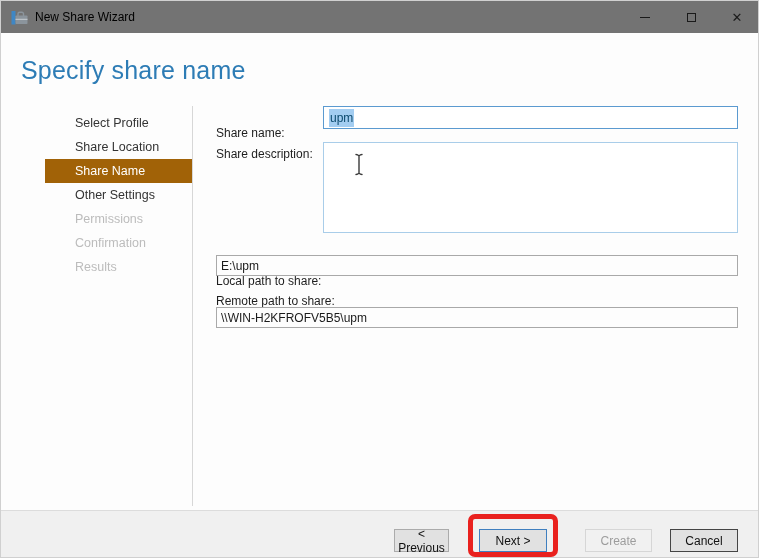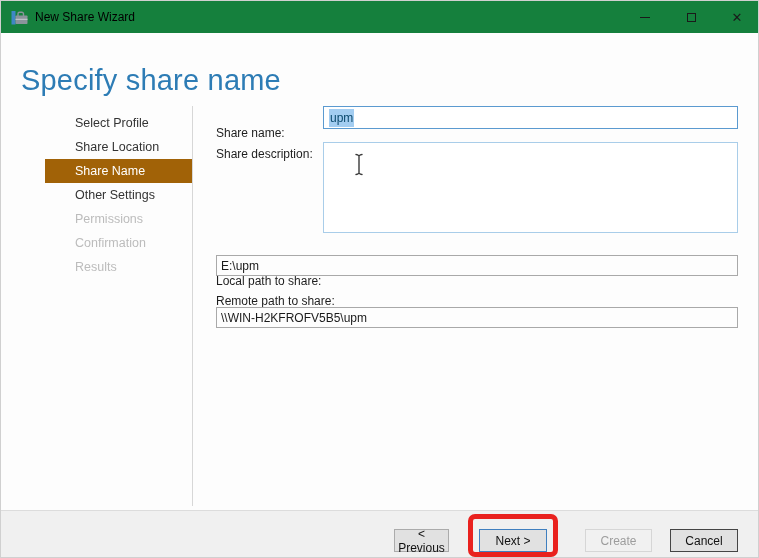--- a/index.html
+++ b/index.html
@@ -6,36 +6,36 @@
   html,body { width:759px; height:558px; }
   body { font-family:"Liberation Sans", sans-serif; background:#fff; }
   .window {
     position:relative; width:759px; height:558px;
     background:#fdfdfd; overflow:hidden;
     border:1px solid #d0d0d0;
   }
   
   .titlebar {
     position:absolute; left:0; top:0; width:759px; height:32px;
-    background:#15803d; display:flex; align-items:center;
+    background:#737373; display:flex; align-items:center;
   }
   .app-icon { position:absolute; left:10px; top:8px; width:17px; height:17px; }
   .titlebar-title {
     position:absolute; left:34px; top:0; height:32px; line-height:32px;
     font-size:12px; color:#000;
   }
   .controls { position:absolute; right:0; top:0; height:32px; display:flex; }
   .ctrl { width:46px; height:32px; display:flex; align-items:center; justify-content:center; cursor:default; }
   .glyph-min { display:block; width:10px; height:1px; background:#1a1a1a; }
   .glyph-max { display:block; width:9px; height:9px; border:1px solid #1a1a1a; background:transparent; }
   .glyph-close { font-size:13px; color:#1a1a1a; line-height:1; }
   
   .page-title {
     position:absolute; left:20px; top:55px;
-    font-size:29px; font-weight:300; color:#2d7cb5; letter-spacing:0.2px;margin-top:8px;
+    font-size:25px; font-weight:300; color:#2d7cb5; letter-spacing:0.2px;
   }
   
   .sidebar { position:absolute; left:0; top:110px; width:191px;padding-left:44px; }
   .side-item {
     height:24px; line-height:24px; padding-left:30px;
     font-size:12.5px; color:#333333; cursor:default;
   }
   .side-item.sel { background:#a16207; color:#ffffff; }
   .side-item.dis { color:#bcbcbc; }
   .v-divider { position:absolute; left:191px; top:105px; width:1px; height:400px; background:#d7d7d7; }

